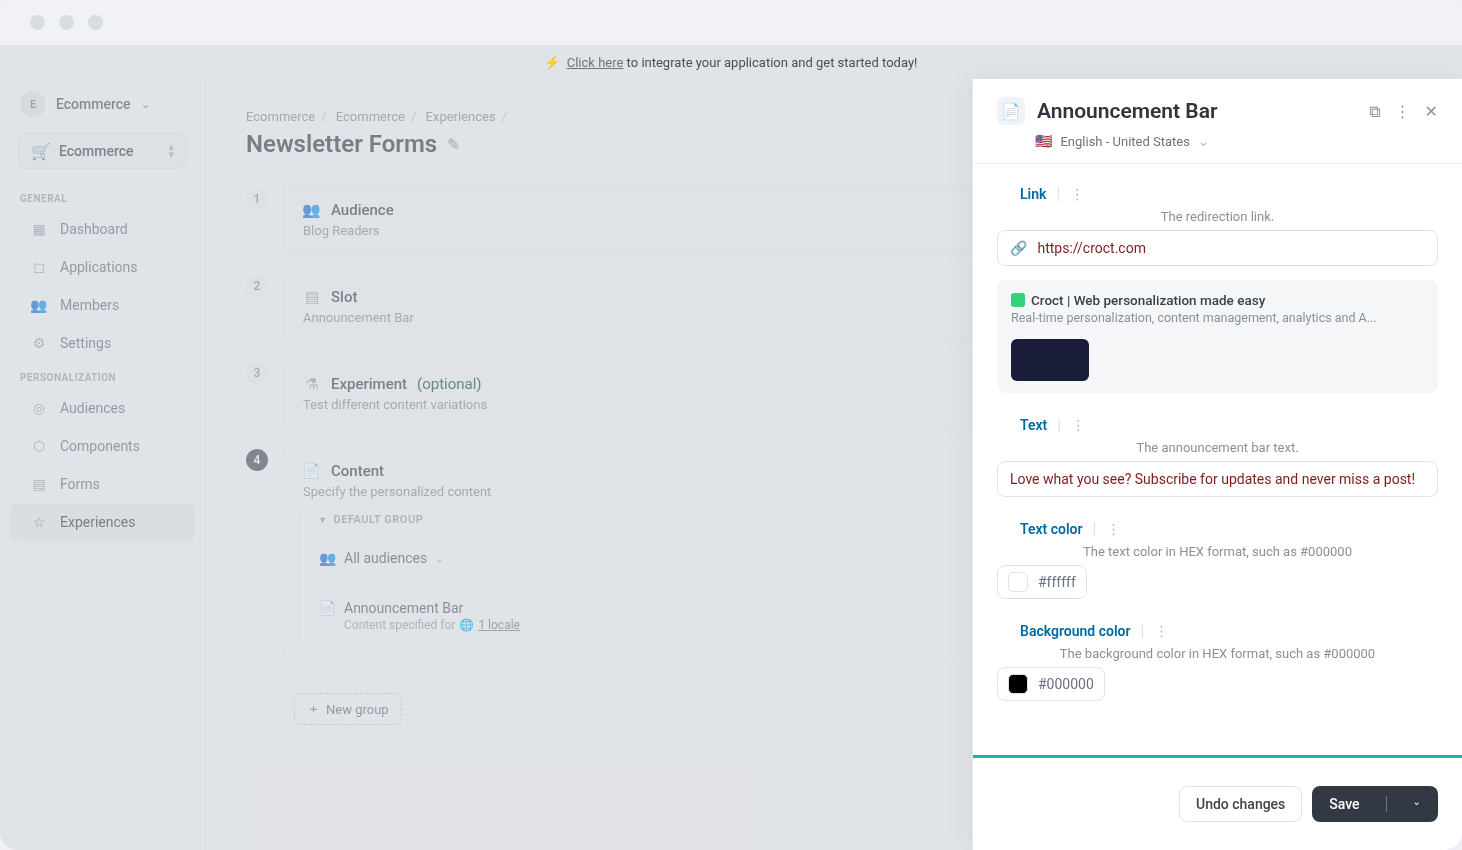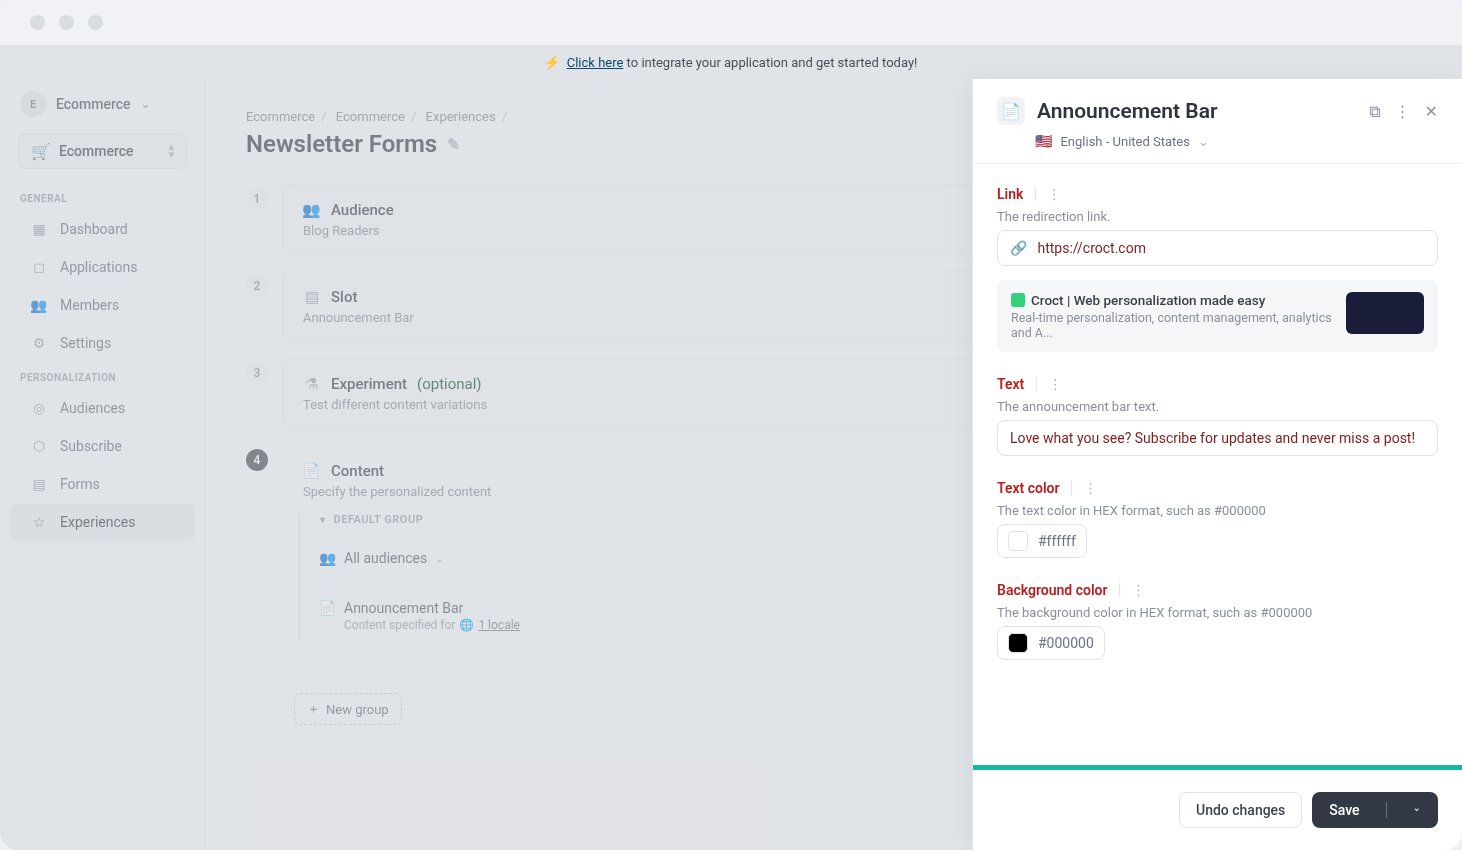--- a/index.html
+++ b/index.html
@@ -6,21 +6,21 @@
   body { background: #eef0f5; width: 1462px; height: 850px; overflow: hidden; }
   
   .window { width: 1462px; height: 850px; background: #f0f2f6; border-radius: 18px; overflow: hidden; position: relative; display: flex; flex-direction: column; }
   
   .titlebar { height: 45px; display: flex; align-items: center; padding-left: 30px; gap: 14px; }
   .dot { width: 15px; height: 15px; border-radius: 50%; background: #d8dce3; }
   
   .app { flex: 1; display: flex; flex-direction: column; background: #fafbfc; position: relative; }
   
   .banner { height: 34px; background: #e0e3e8; display: flex; align-items: center; justify-content: center; gap: 6px; font-size: 13px; color: #4a4f58; }
-  .banner a { color: #0c4a6e; text-decoration: underline; }
+  .banner a { color: #737373; text-decoration: underline; }
   
   .body { flex: 1; display: flex; position: relative; }
   
   .sidebar { width: 206px; background: #f5f6f9; border-right: 1px solid #e4e7ec; display: flex; flex-direction: column; padding: 12px 0; }
   .workspace-row { display: flex; align-items: center; gap: 10px; padding: 0 20px 12px; }
   .ws-avatar { width: 26px; height: 26px; border-radius: 50%; background: #e4e6ea; color:#7e828a; display:flex;align-items:center;justify-content:center;font-size:11px;font-weight:600; }
   .ws-name { font-size: 14px; color: #505660; font-weight: 500; }
   .ws-chev { color:#8a909a; font-size:12px; }
   .ws-switch { margin: 4px 18px 14px; height: 36px; border: 1px solid #e4e7ec; border-radius: 8px; display:flex; align-items:center; gap:10px; padding:0 12px; background:#eef0f4; }
   .ws-switch-icon { width:18px;height:18px;color:#8a909a; }
@@ -70,39 +70,39 @@
   .doc-icon { width:28px;height:28px;border-radius:6px;background:#f0f2f6;color:#8a909a;display:flex;align-items:center;justify-content:center; }
   .panel-title { font-size:21px;font-weight:600;color:#2f343d;flex:1; }
   .head-actions { display:flex;gap:14px;color:#8a909a; }
   .head-act { cursor:pointer;font-size:16px; }
   .locale-row { display:flex;align-items:center;gap:8px;font-size:13px;color:#6b7280;margin-top:8px;margin-left:38px; }
   .flag { font-size:14px; }
   
   .panel-body { flex:1; padding:20px 24px; overflow:auto; display:flex;flex-direction:column;gap:22px; }
   .field { display:flex;flex-direction:column;gap:6px; }
   .field-label-row { display:flex;align-items:center;gap:10px; }
-  .field-label { font-size:14px;font-weight:600;color:#b91c1c; }
+  .field-label { font-size:14px;font-weight:600;color:#0369a1;margin-left:23px; }
   .field-menu { color:#aeb3bc;font-size:14px;cursor:pointer; }
-  .field-desc { font-size:13px;color:#8a909a; }
+  .field-desc { font-size:13px;color:#8a909a;text-align:center; }
   .input-wrap { border:1px solid #dfe2e8;border-radius:8px;padding:9px 12px;display:flex;align-items:center;gap:10px;font-size:14px;color:#3e434c; background:#fff;}
   .input-wrap input { border:none;outline:none;flex:1;font-size:14px;color:#7f1d1d;background:transparent; }
   .link-icon { color:#aeb3bc;font-size:14px; }
   
-  .preview-card { background:#f5f6f8;border-radius:8px;padding:12px 14px;display:flex;gap:14px;align-items:flex-start;margin-top:8px; }
+  .preview-card { background:#f5f6f8;border-radius:8px;padding:12px 14px;display:flex;gap:14px;align-items:flex-start;margin-top:8px;flex-direction:column; }
   .preview-text { flex:1; }
   .preview-title { font-size:13.5px;font-weight:500;color:#3a3f49;display:flex;align-items:center;gap:6px; }
   .croct-favicon { width:14px;height:14px;background:#33d17a;border-radius:3px; }
   .preview-sub { font-size:12.5px;color:#8a909a;margin-top:2px; }
   .preview-thumb { width:78px;height:42px;background:#1a1d3a;border-radius:6px;display:flex;align-items:center;justify-content:center;color:#fff;font-size:7px;padding:4px; }
   
   .color-input { border:1px solid #dfe2e8;border-radius:8px;padding:6px 10px;display:flex;align-items:center;gap:10px;width:fit-content; }
   .swatch { width:20px;height:20px;border-radius:5px;border:1px solid #dfe2e8; }
   .color-val { font-size:14px;color:#6b7280; }
   
-  .panel-foot { border-top:5px solid #14b8a6;padding:22px 24px;display:flex;justify-content:flex-end;gap:10px; }
+  .panel-foot { border-top:3px solid #14b8a6;padding:28px 24px;display:flex;justify-content:flex-end;gap:10px; }
   .btn { border-radius:8px;padding:9px 16px;font-size:14px;font-weight:500;cursor:pointer;border:1px solid transparent; }
   .btn-secondary { background:#fff;border-color:#dfe2e8;color:#3e434c; }
   .btn-primary { background:#323844;color:#fff;display:flex;align-items:flex-start;gap:26px; }
   .btn-primary .sep-v { width:1px;height:16px;background:rgba(255,255,255,.3); }
   .btn-primary .chev { color:#fff;font-size:10px; }
 </style>
 </head>
 <body>
 
 <div class="window">
@@ -152,21 +152,21 @@
             <span>Settings</span>
           </div>
 
         <div class="section-label">PERSONALIZATION</div>
         <div class="nav-item">
             <span class="nav-icon">◎</span>
             <span>Audiences</span>
           </div>
         <div class="nav-item">
             <span class="nav-icon">⬡</span>
-            <span>Subscribe</span>
+            <span>Components</span>
           </div>
         <div class="nav-item">
             <span class="nav-icon">▤</span>
             <span>Forms</span>
           </div>
         <div class="nav-item active">
             <span class="nav-icon">☆</span>
             <span>Experiences</span>
           </div>
       </aside>

